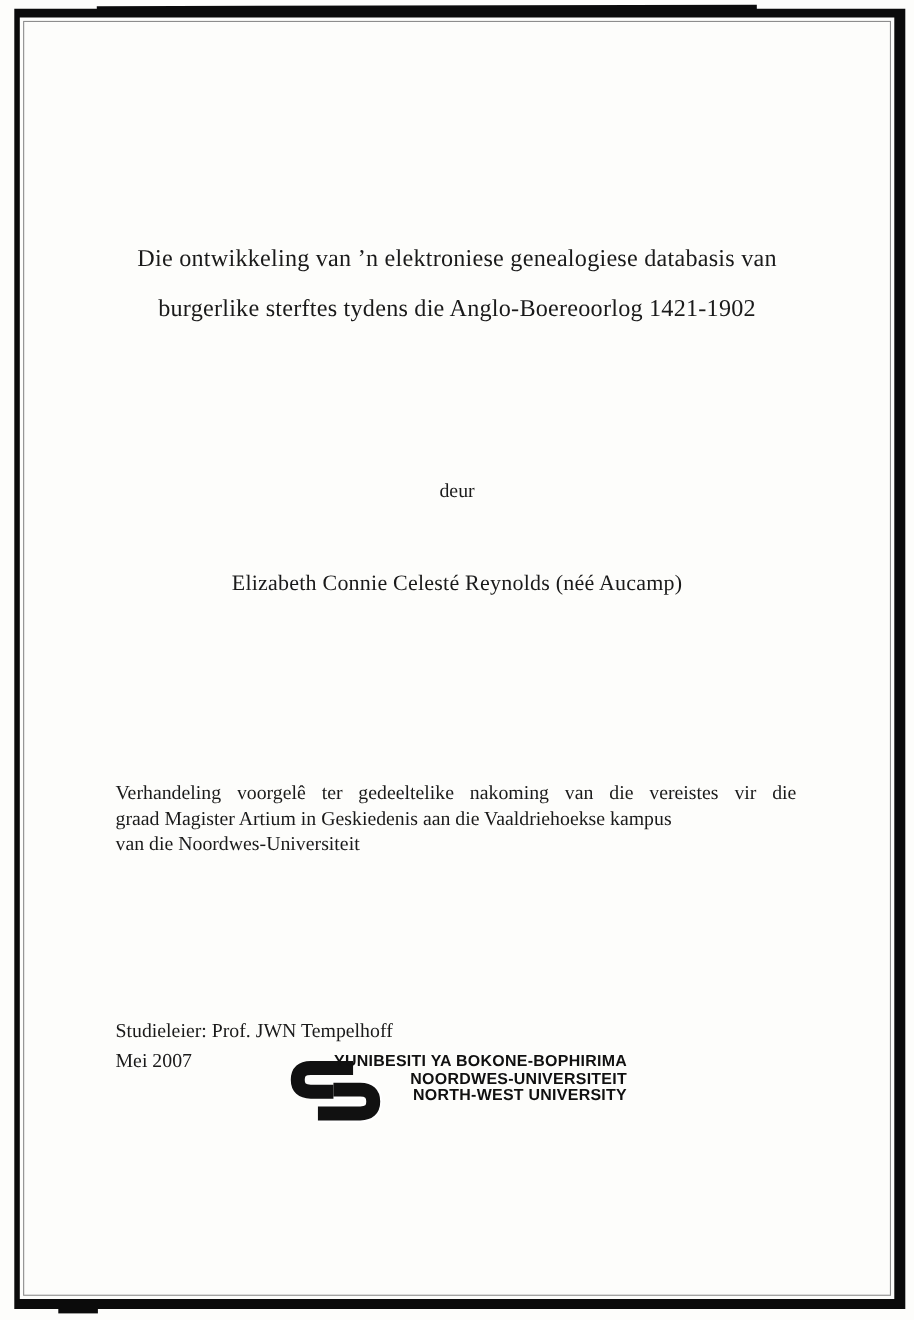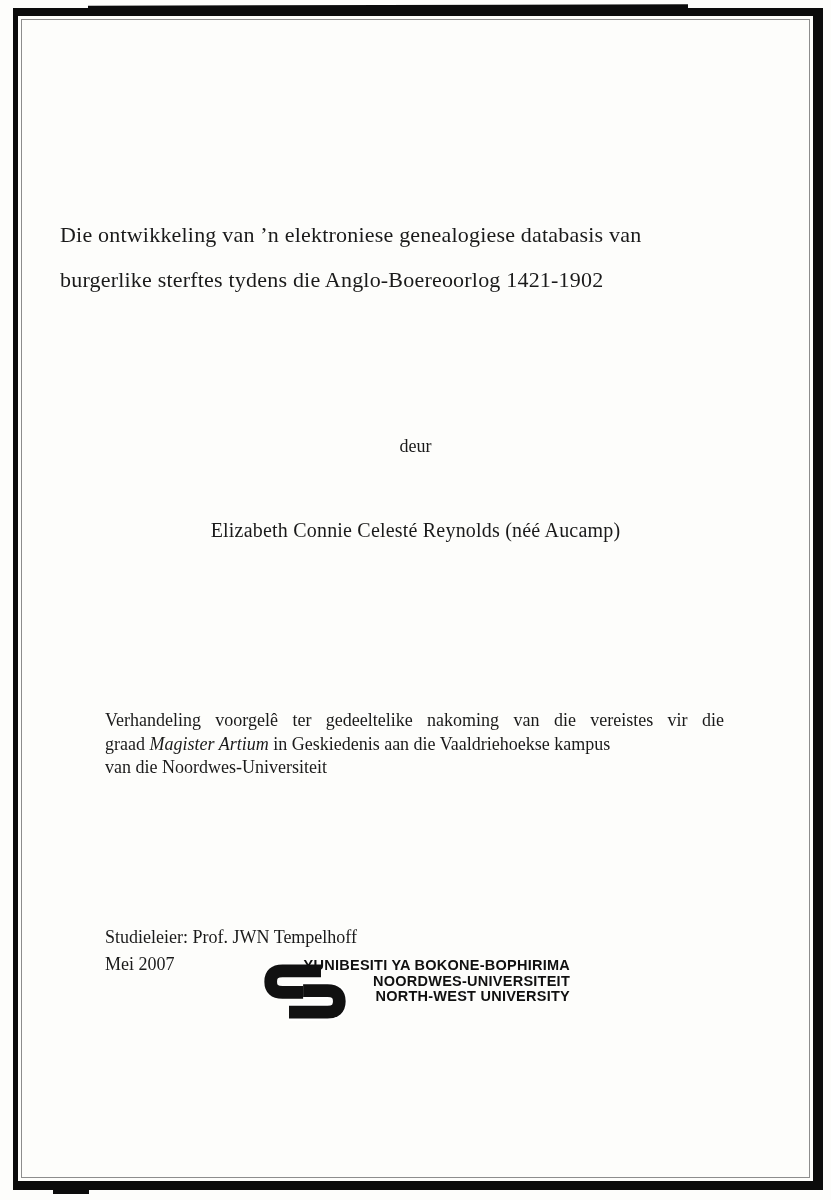--- a/index.html
+++ b/index.html
@@ -35,21 +35,21 @@
   }
   .bottom-tick {
     position: absolute;
     left: 53px; top: 1190px; width: 36px; height: 4px;
     background: #0b0b0b;
   }
 
   .title-block {
     position: absolute;
     left: 60px; right: 60px; top: 212px;
-    text-align: left;
+    text-align: center;
     font-size: 22px;
     line-height: 45px;
     letter-spacing: 0.2px;
   }
   .byline {
     position: absolute;
     left: 0; right: 0; top: 436px;
     text-align: center;
     font-size: 18px;
   }
@@ -65,21 +65,21 @@
     left: 105px; top: 662px;
     width: 619px;
     font-size: 18px;
     line-height: 23.5px;
   }
   .statement .justified {
     text-align: justify;
     text-align-last: justify;
     margin-top: 47px;
   }
-  .statement .italic { font-style: italic; }
+  .statement .italic { }
   .supervisor-block {
     position: absolute;
     left: 105px; top: 884px;
     font-size: 18px;
     line-height: 27px;
     margin-top: 40px;
   }
   .logo-block {
     position: absolute;
     left: 0; top: 952px;

